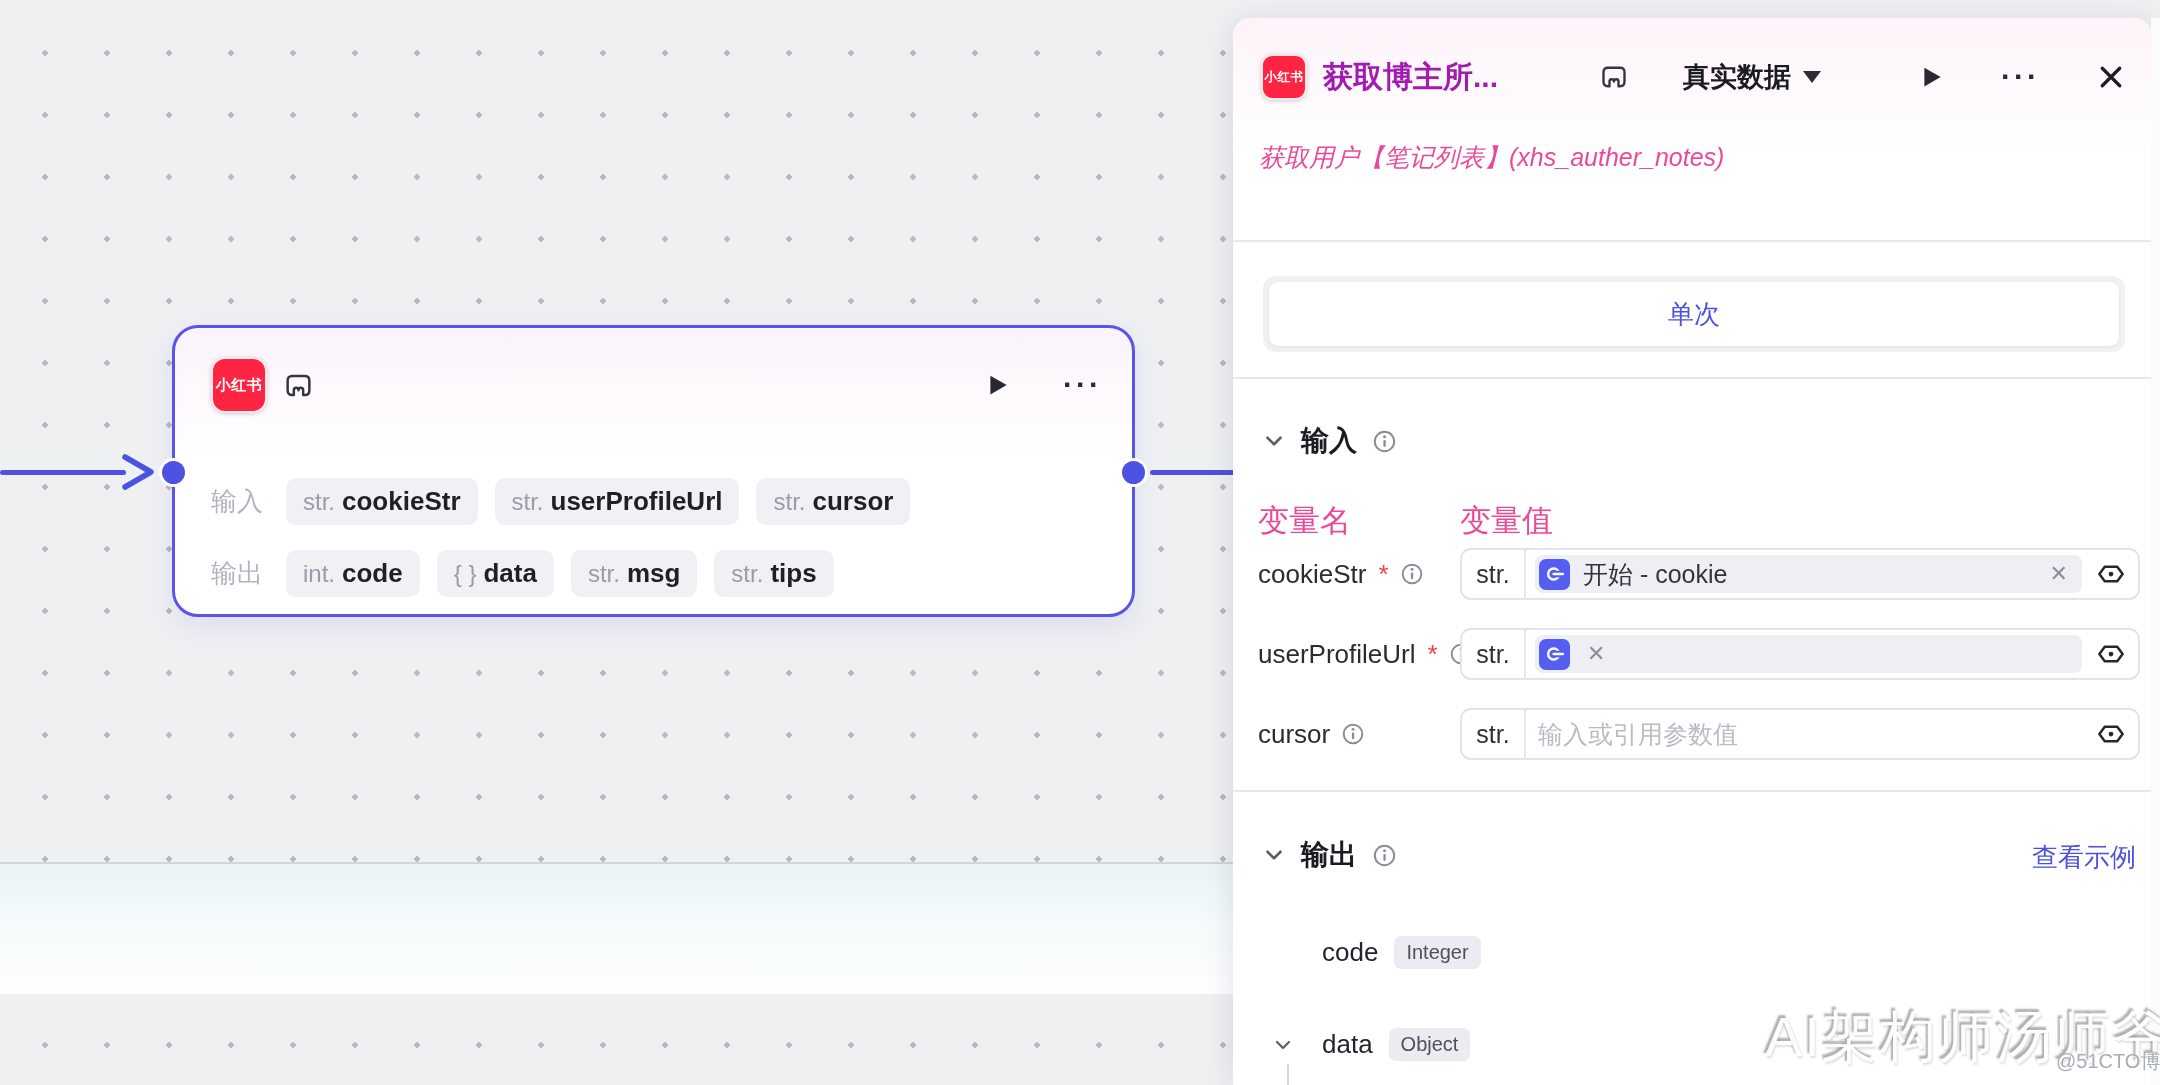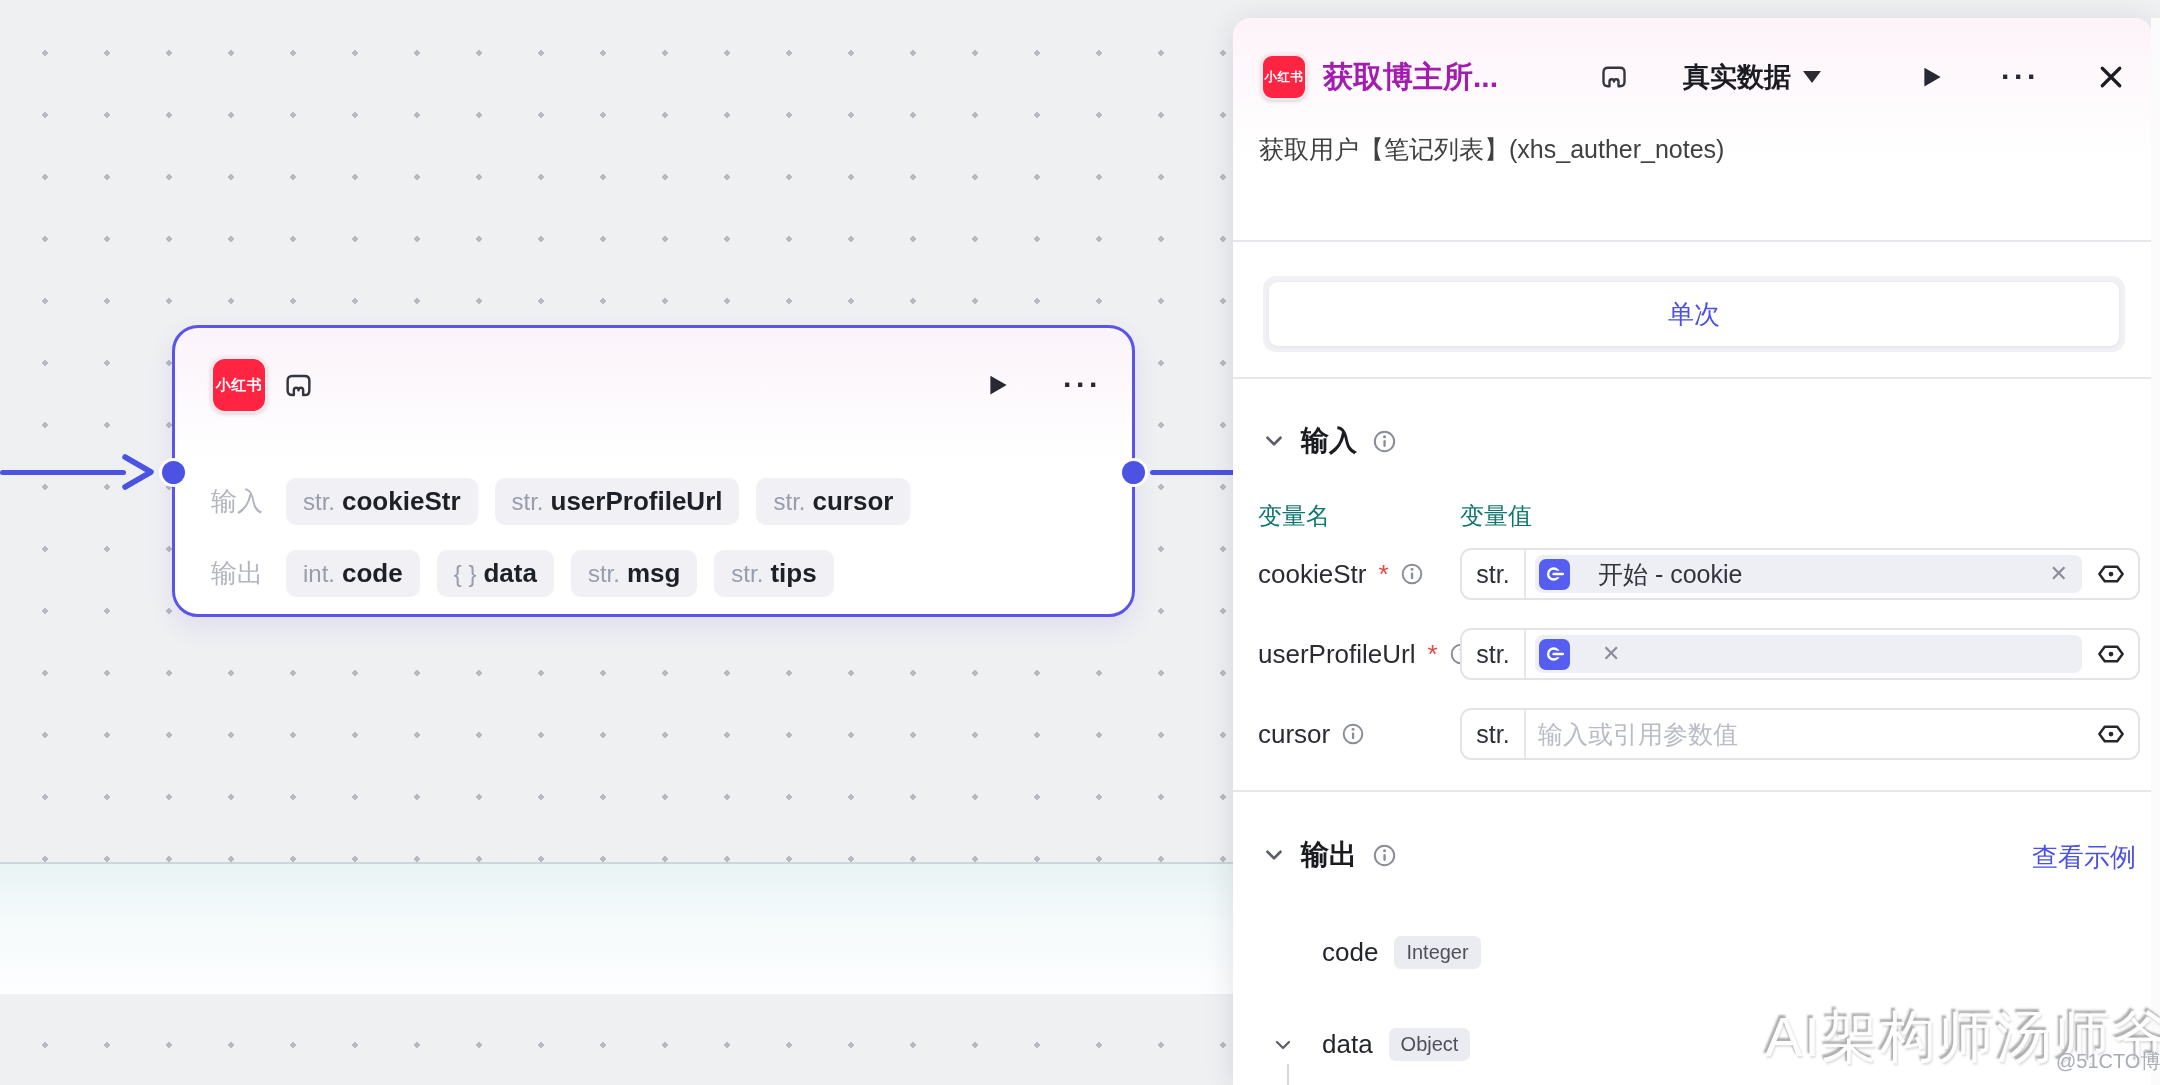--- a/index.html
+++ b/index.html
@@ -68,48 +68,48 @@
   .panel-head-row { position:absolute; left:28px; top:34px; right:26px; height:50px;
                     display:flex; align-items:center; }
   .panel-title { margin-left:16px; font-size:30px; font-weight:700; color:#a21caf; width:276px; }
   .panel-store { color:#34353d; display:flex; }
   .mode-select { margin-left:54px; display:flex; align-items:center; gap:12px; cursor:pointer; }
   .mode-label { font-size:27px; font-weight:700; color:#1b1c22; }
   .caret-down { width:0; height:0; border-left:9px solid transparent;
     border-right:9px solid transparent; border-top:12px solid #2a2b33; }
   .panel-actions { margin-left:auto; display:flex; align-items:center; gap:56px; }
   .close-btn { color:#1b1c22; display:flex; cursor:pointer; }
-  .panel-desc { position:absolute; left:26px; top:112px; width:860px;
-                font-size:25px; color:#404040; line-height:39px; }
+  .panel-desc { position:absolute; left:26px; top:120px; width:860px;
+                font-size:25px; color:#ec4899; line-height:39px;font-style:italic; }
   .divider { position:absolute; left:0; right:0; height:2px; background:#e7e8ed; }
 
   .segmented { position:absolute; left:30px; top:258px; width:862px; height:76px;
                background:#f1f1f5; border-radius:13px; padding:6px; display:flex; }
   .seg-btn { flex:1; display:flex; align-items:center; justify-content:center;
              font-size:26px; border-radius:9px; cursor:pointer; color:#4c4d58; }
   .seg-active { background:#fff; color:#4b51e3; font-weight:400;
                 box-shadow:0 1px 4px rgba(0,0,0,.06); }
 
   .sect-head { position:absolute; display:flex; align-items:center; gap:14px; }
   .sect-title { font-size:28px; font-weight:700; color:#1b1c22; }
   .chev { color:#5b5d68; display:flex; }
   .info-ic { color:#8a8d98; display:flex; }
-  .col-label { position:absolute; font-size:24px; color:#0f766e; }
+  .col-label { position:absolute; font-size:31px; color:#ec4899; }
 
   .param-label { position:absolute; left:25px; font-size:26px; color:#2a2b33;
                  display:flex; align-items:center; gap:10px; height:52px; }
   .req { color:#e8473f; margin-left:2px; }
   .field { position:absolute; left:227px; width:680px; height:52px;
            border:2px solid #e3e4ea; border-radius:11px; background:#fff;
            display:flex; align-items:center; overflow:hidden; }
   .field-type { width:62px; text-align:center; font-size:25px; color:#2e3038;
                 flex:0 0 auto; }
   .field-sep { width:2px; align-self:stretch; background:#e6e7ec; flex:0 0 auto; }
   .chip { flex:1; margin:5px 6px 5px 9px; background:#edeff5; border-radius:8px;
-          display:flex; align-items:center; height:38px; padding:0 10px 0 4px; gap:28px; }
+          display:flex; align-items:center; height:38px; padding:0 10px 0 4px; gap:13px; }
   .ref-ic { width:31px; height:31px; border-radius:7px; background:#555ef0;
             display:flex; align-items:center; justify-content:center; flex:0 0 auto; }
   .chip-text { font-size:25px; color:#33353d; flex:1; white-space:nowrap; }
   .chip-x { color:#8b8e99; font-size:22px; cursor:pointer; padding:0 4px; }
   .placeholder { flex:1; font-size:25px; color:#b9bcc6; padding-left:12px; white-space:nowrap; }
   .hex-ic { color:#26272e; display:flex; margin:0 12px 0 8px; flex:0 0 auto; cursor:pointer; }
 
   .example-link { position:absolute; right:16px; font-size:26px; color:#4b51e3; cursor:pointer; }
   .out-row { position:absolute; display:flex; align-items:center; gap:16px; }
   .out-name { font-size:26px; color:#23252d; }

